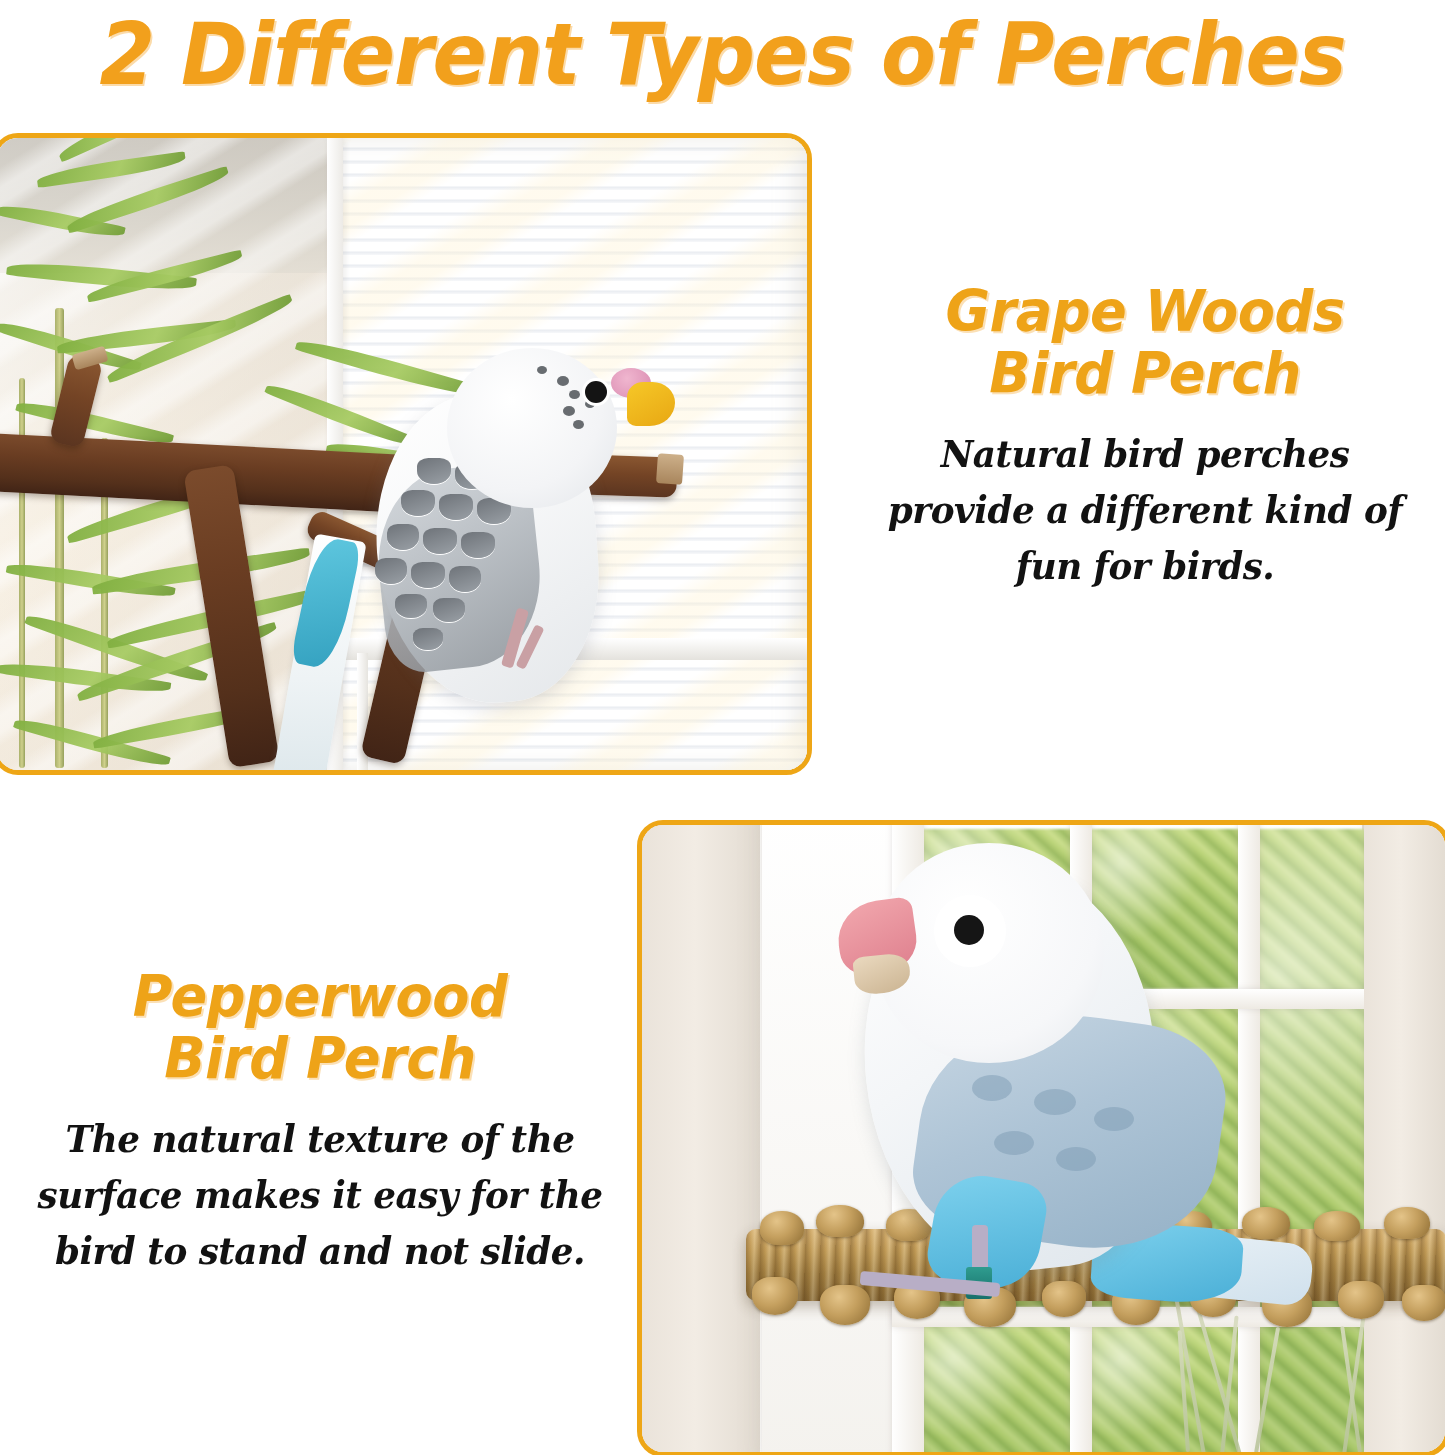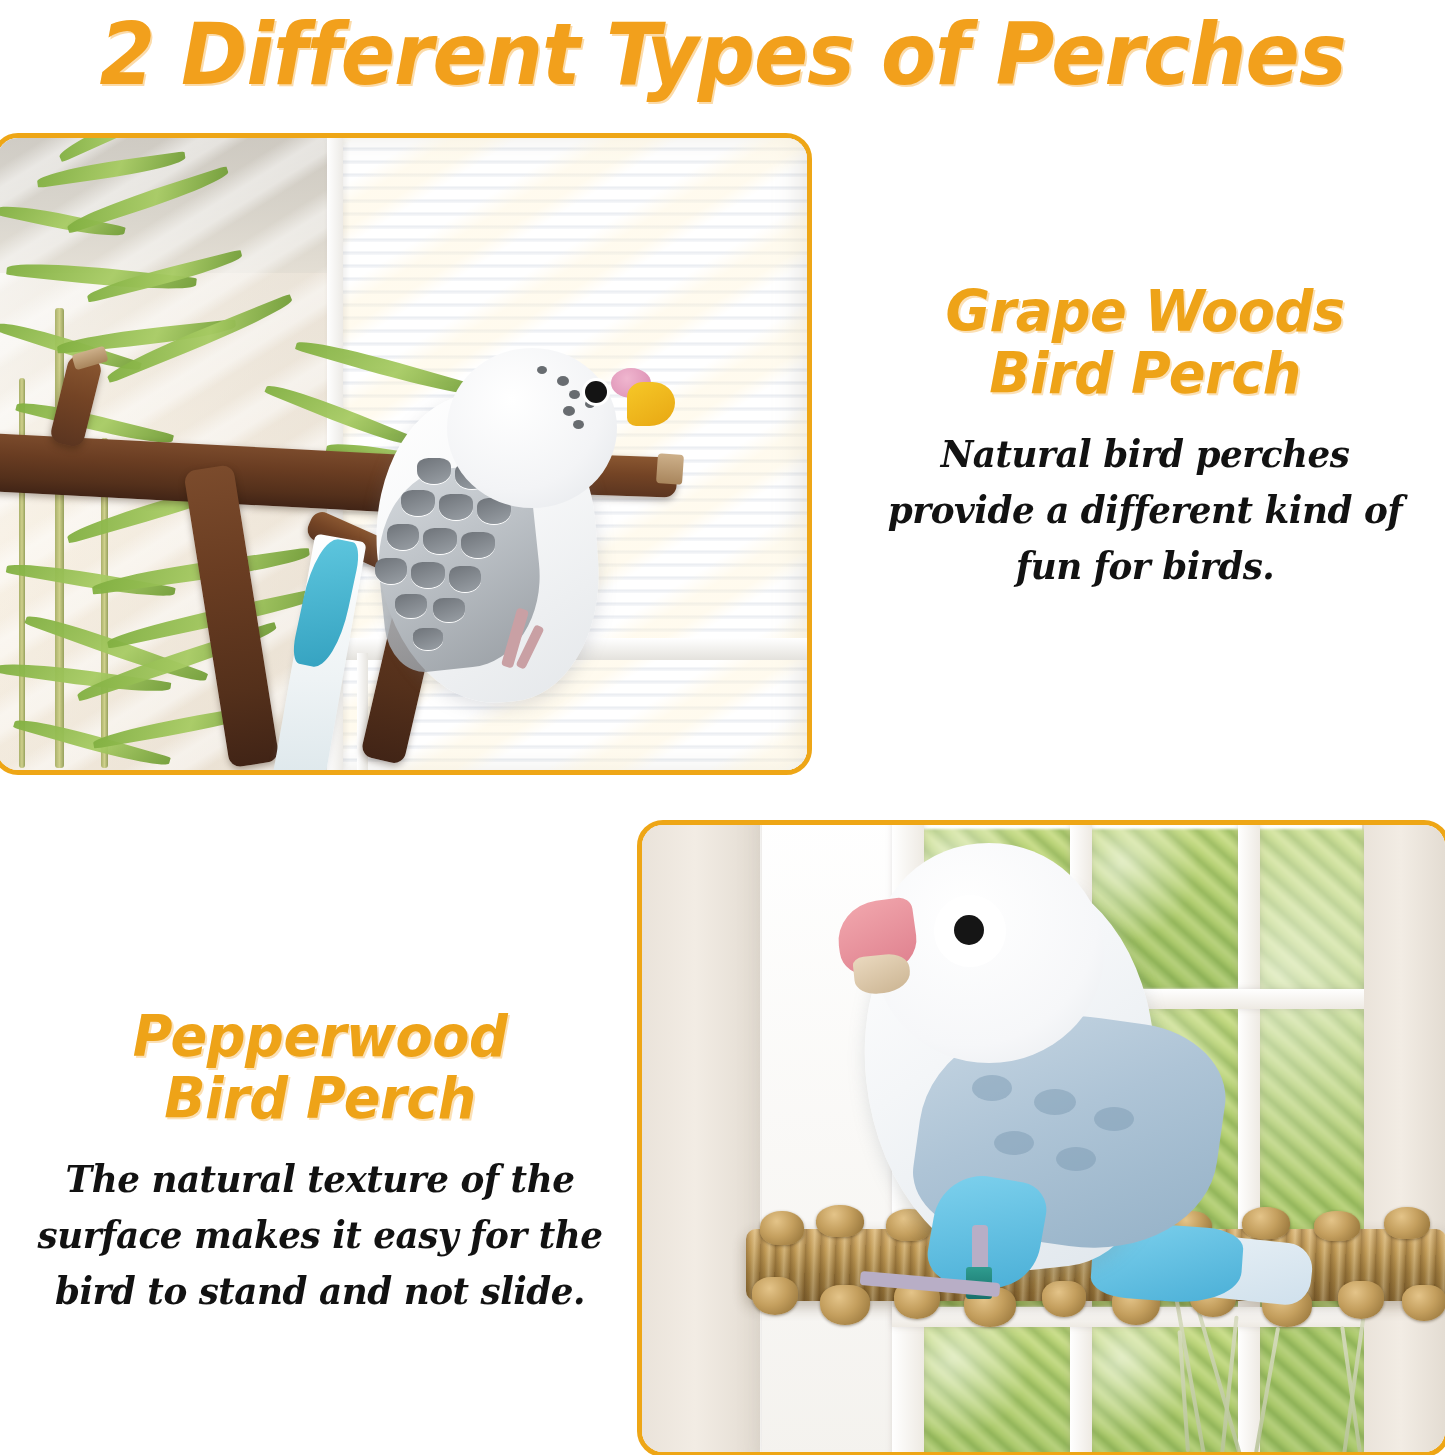--- a/index.html
+++ b/index.html
@@ -403,21 +403,20 @@
     width: 600px;
     text-align: center;
   }
   #text-grape .block-body { margin-top: 22px; }
   #text-pepper {
     position: absolute;
     left: 15px;
     top: 965px;
     width: 610px;
     text-align: center;
-    margin-top: 40px;
   }
   #text-pepper .block-body { margin-top: 22px; }
 </style>
 </head>
 <body>
 
 <div id="infographic">
 
   <div class="page-title">2 Different Types of Perches</div>
 

